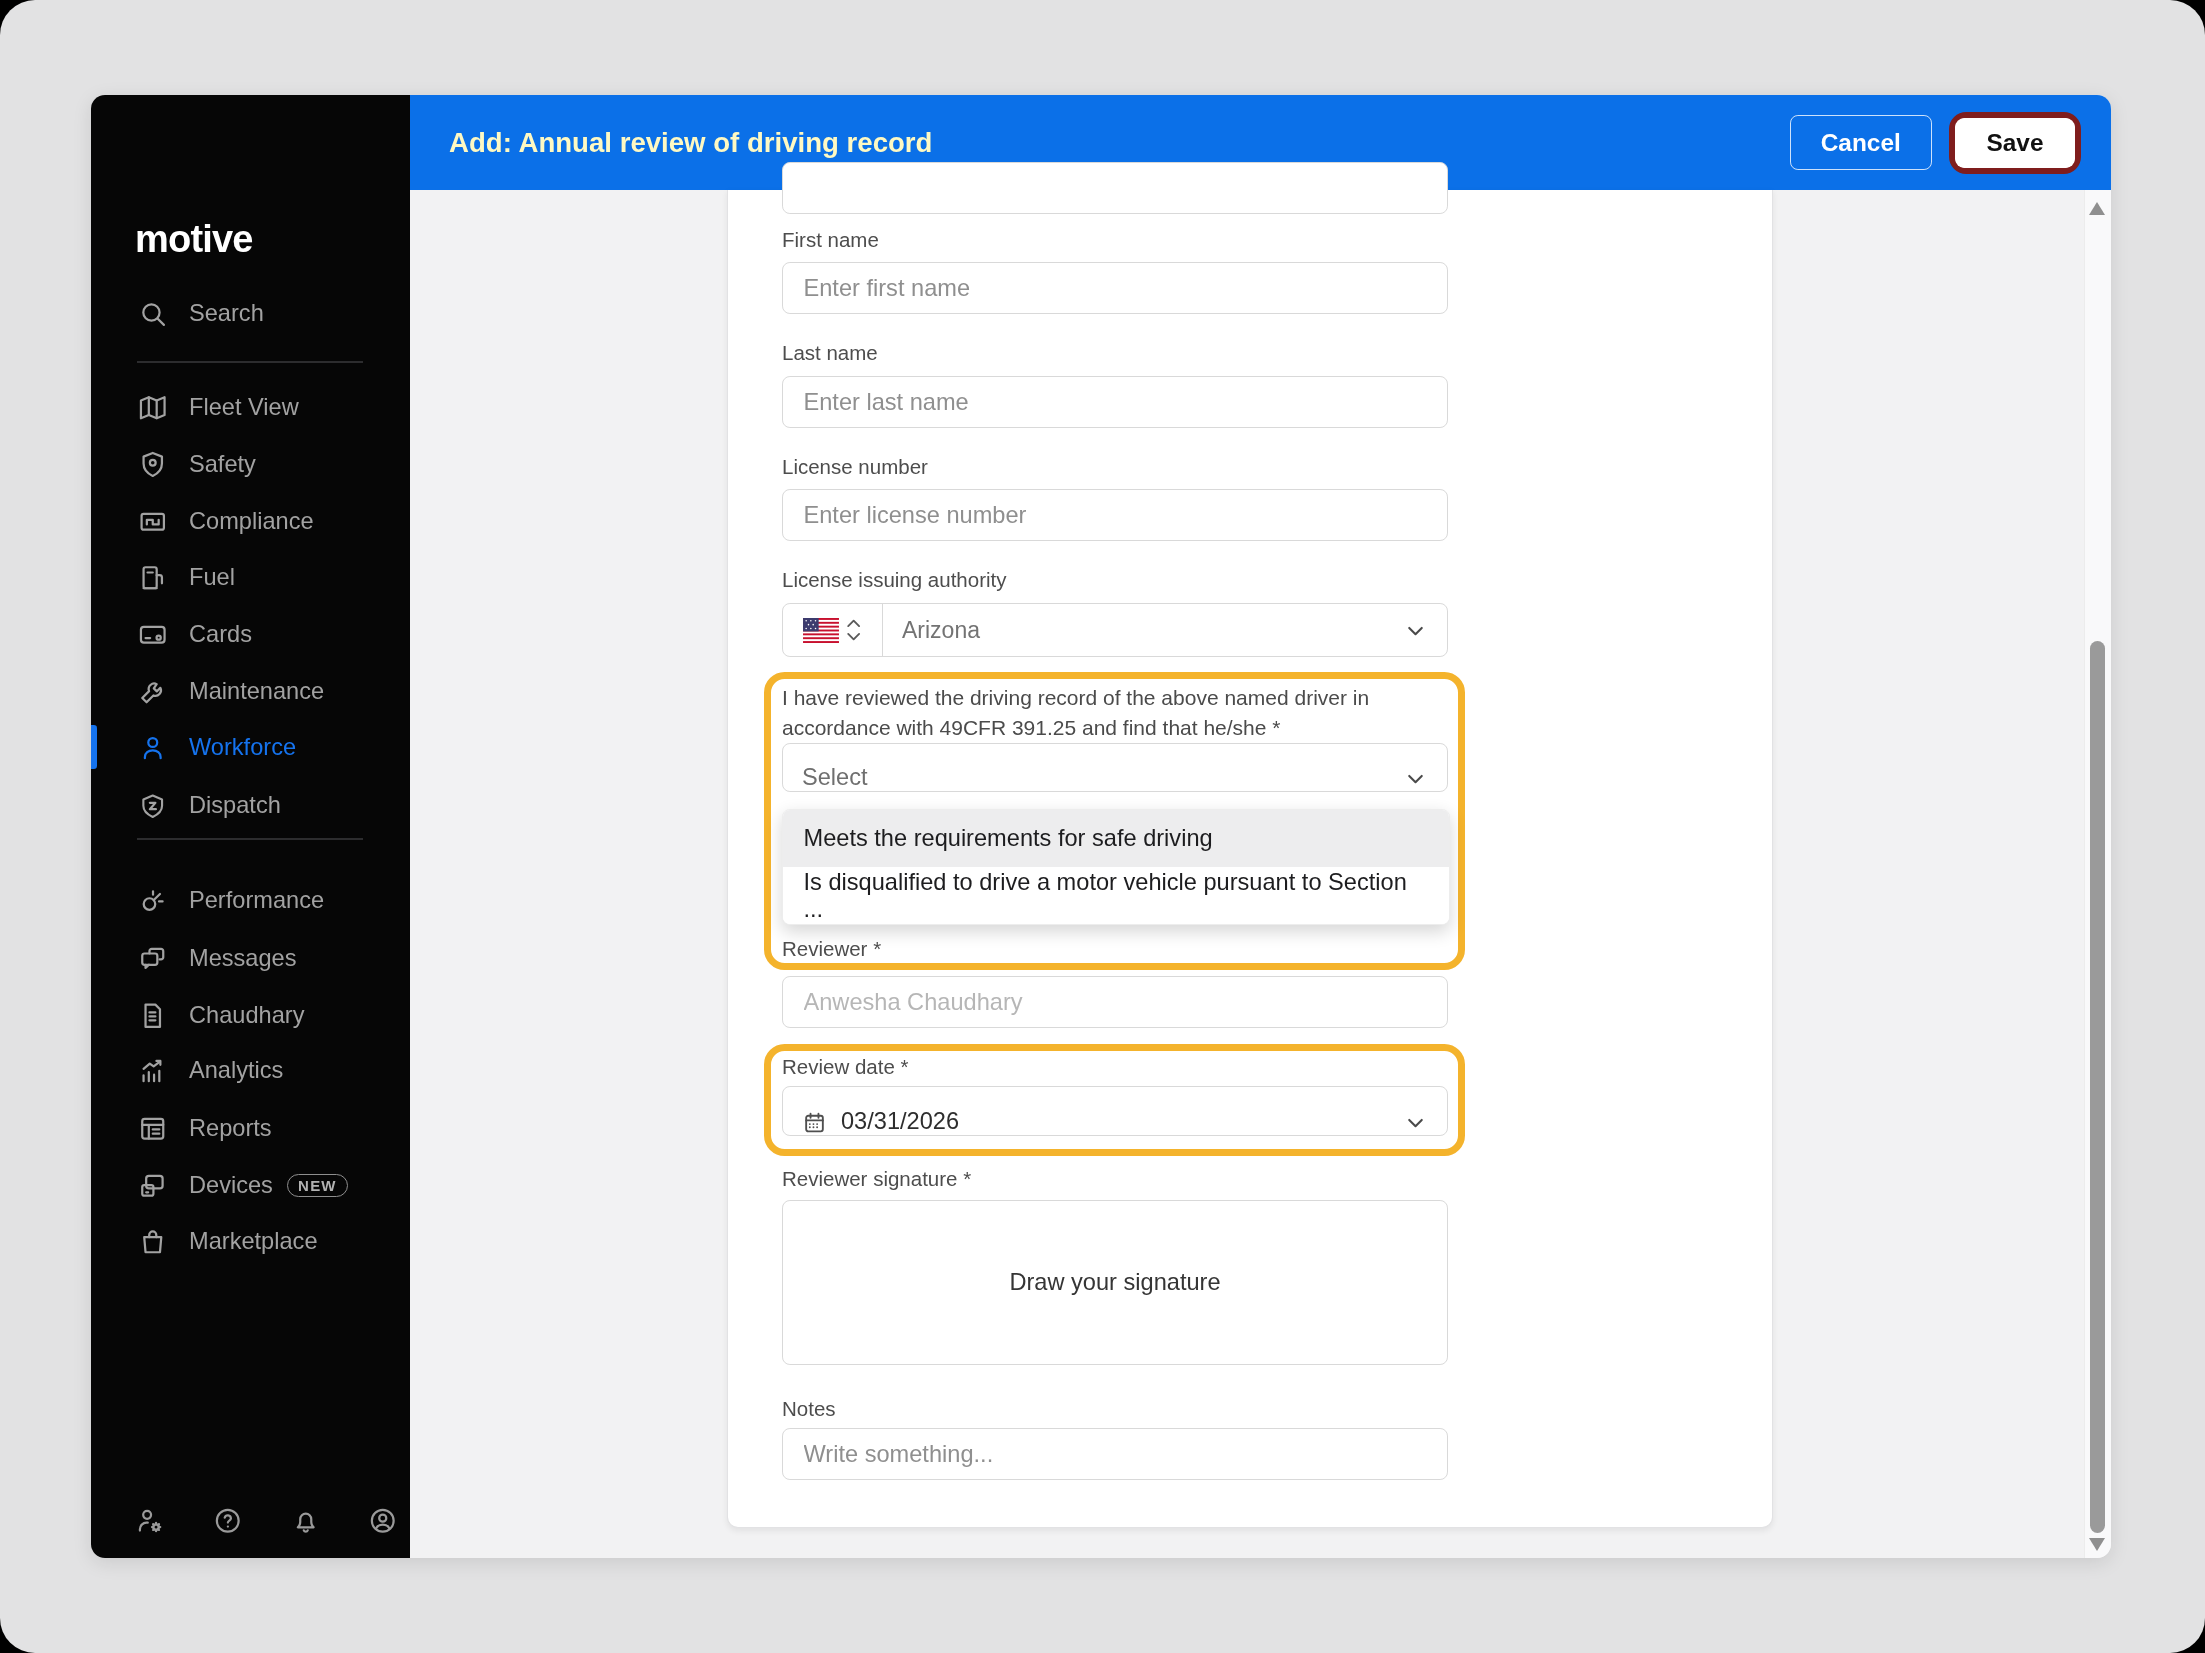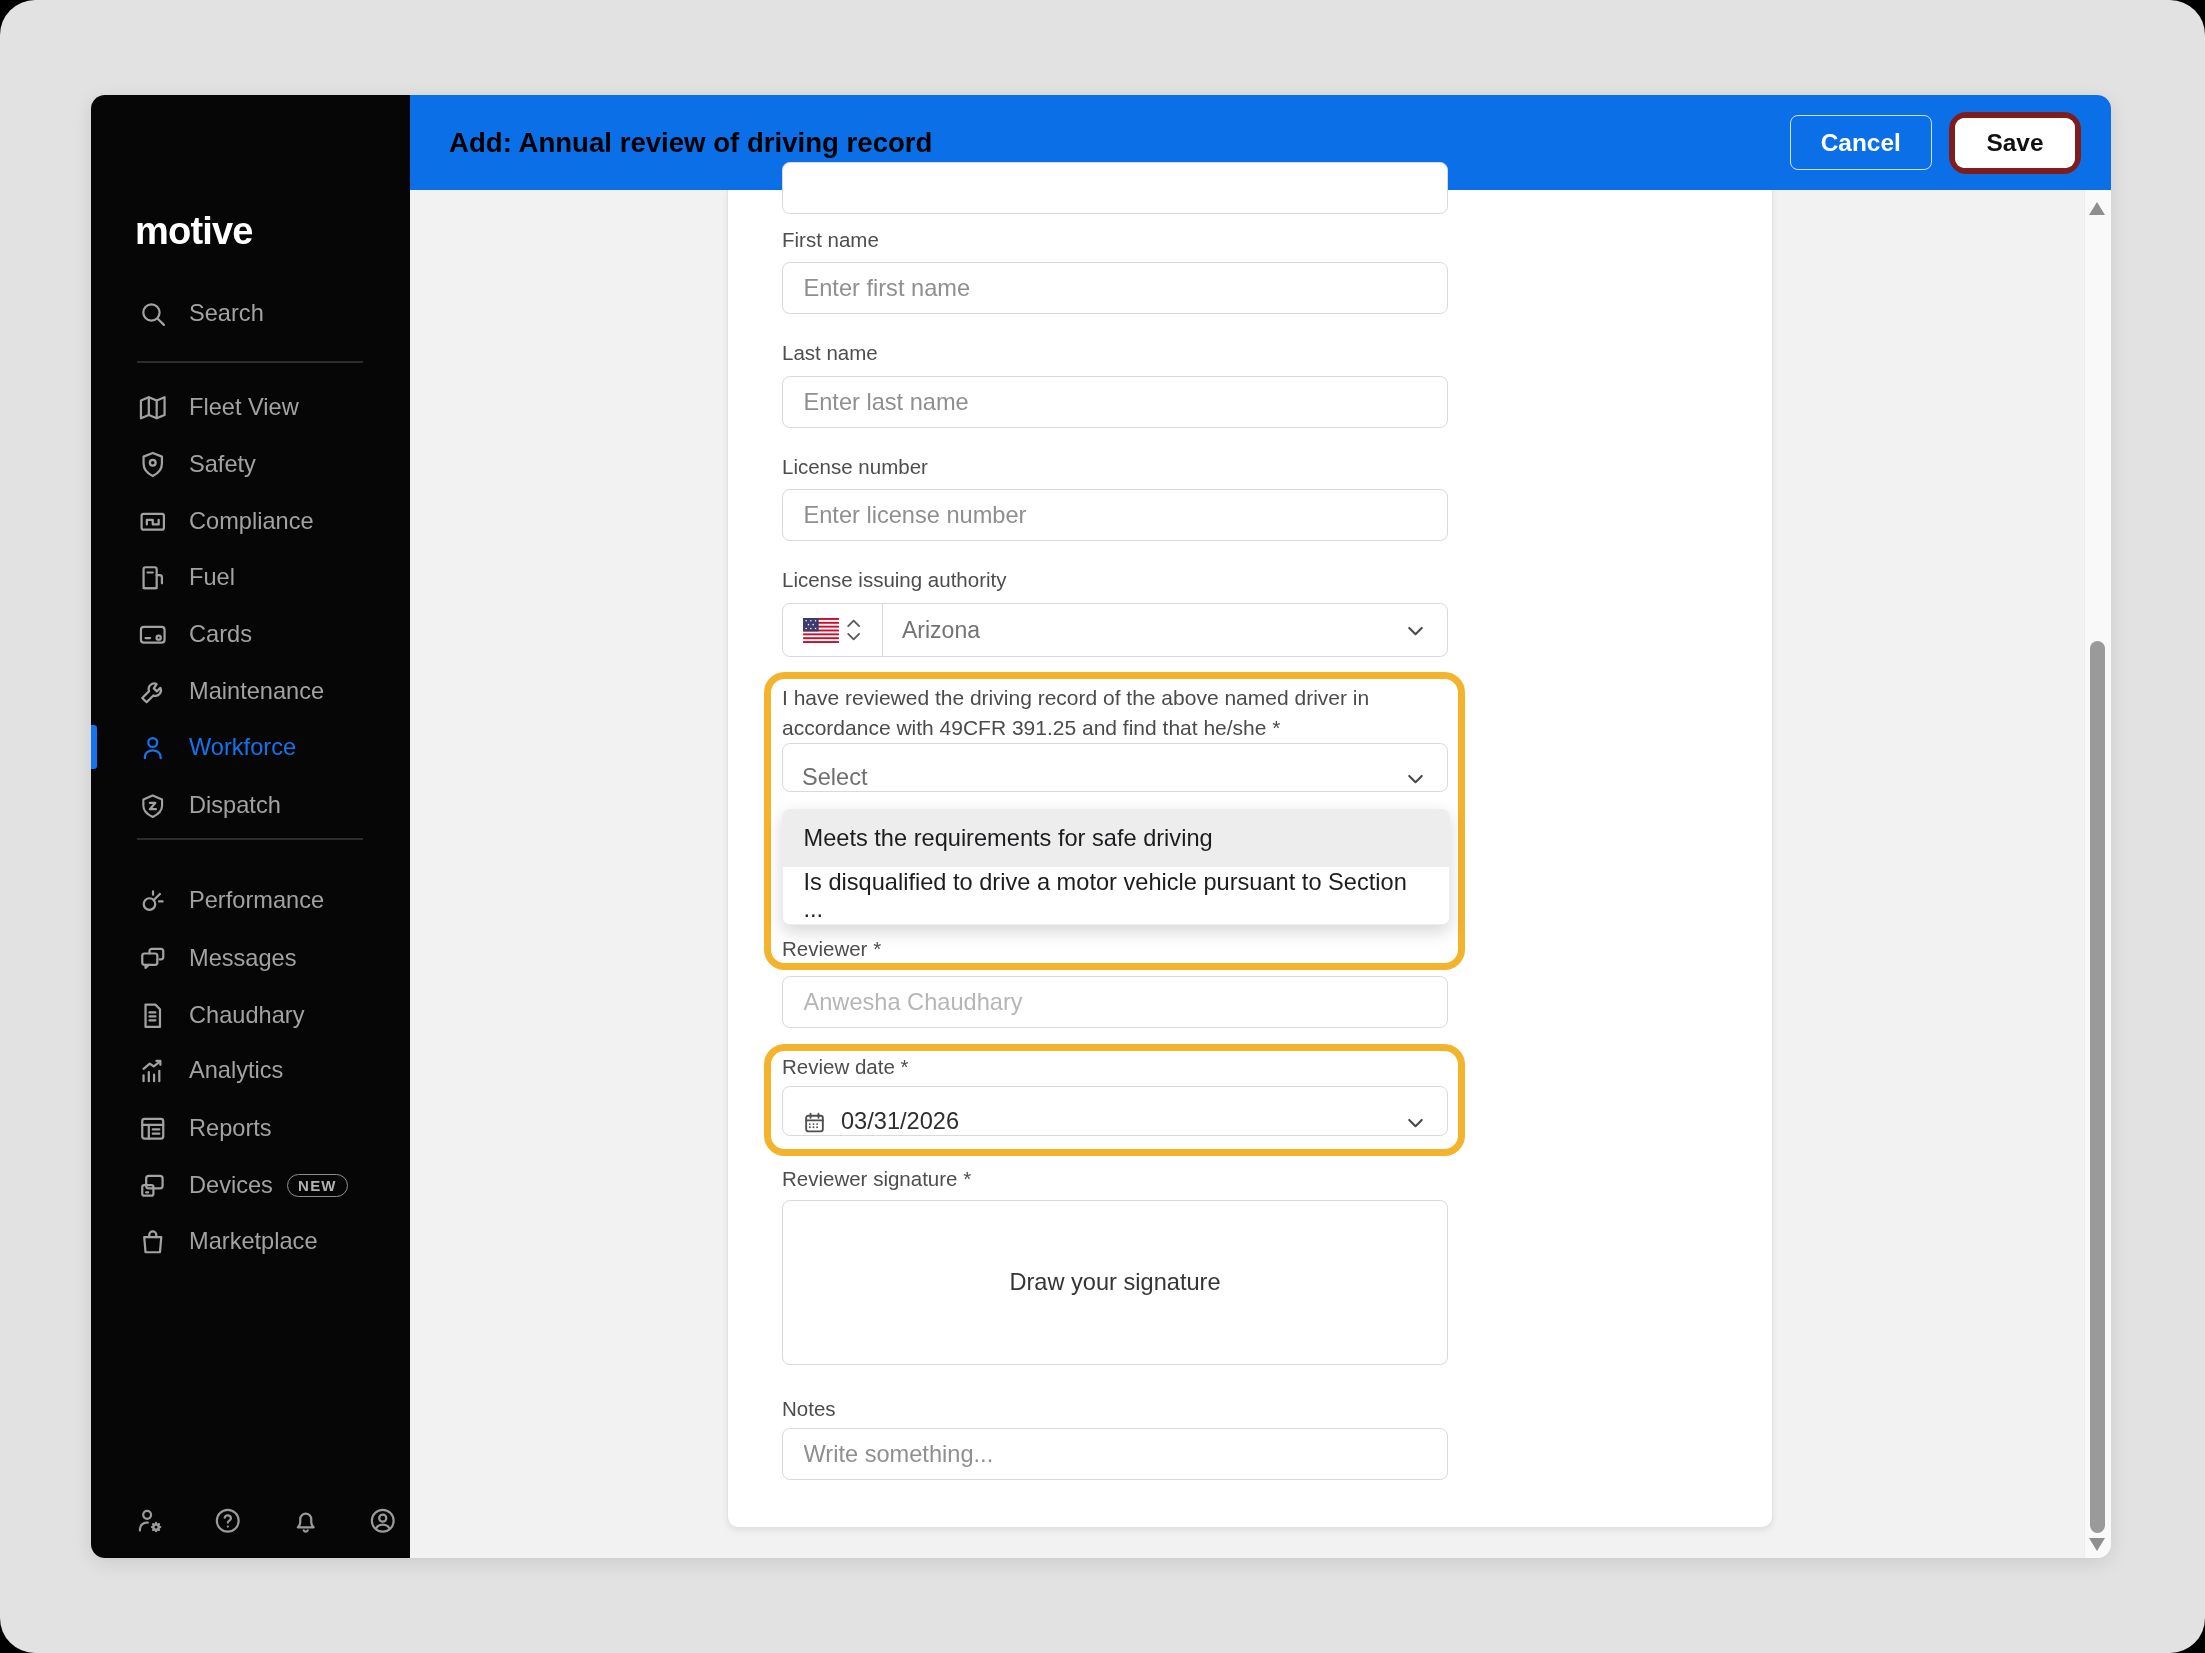--- a/index.html
+++ b/index.html
@@ -3,39 +3,39 @@
 <meta charset="utf-8">
 <style>
   html,body{margin:0;padding:0;background:#000;width:2205px;height:1654px;overflow:hidden;
     font-family:"Liberation Sans", sans-serif;}
   .canvas{position:absolute;inset:0;background:#e2e2e3;border-radius:35px;}
   
   .appwin{position:absolute;left:91px;top:95px;width:2020px;height:1463px;border-radius:14px;
     overflow:hidden;background:#f2f2f3;box-shadow:0 4.7px 19px rgba(0,0,0,.10);}
   
   .sidebar{position:absolute;left:0;top:0;bottom:0;width:319px;background:#060606;}
-  .logo{position:absolute;left:44px;top:115px;color:#fff;font-size:38px;font-weight:800;
+  .logo{position:absolute;left:44px;top:123px;color:#fff;font-size:38px;font-weight:800;
     letter-spacing:-0.8px;}
   .srow{position:absolute;left:0;width:100%;height:57px;display:flex;align-items:center;
     color:#a2a2a2;font-size:23.6px;cursor:pointer;}
   .srow .ic{margin-left:46px;flex:0 0 auto;}
   .srow .slabel{margin-left:20.5px;white-space:nowrap;}
   .srow.active{color:#1573ee;}
   .active-bar{position:absolute;left:0;top:6.3px;width:5.5px;height:44px;background:#1573ee;
     border-radius:0 3.2px 3.2px 0;}
   .sdivider{position:absolute;left:46px;right:47px;height:1.6px;background:#2c2c2e;}
   .ic{width:31.5px;height:31.5px;display:block;}
   .badge-new{margin-left:14px;border:1.6px solid #8e8e8e;border-radius:787px;color:#b2b2b2;
     font-size:15px;letter-spacing:1.2px;padding:2.4px 10.2px;font-weight:600;}
   .bottom-icons{position:absolute;left:43px;bottom:22px;width:265px;display:flex;
     justify-content:space-between;align-items:center;color:#9a9a9a;}
   
   .header{position:absolute;left:319px;top:0;right:0;height:95px;background:#0b70e8;
     display:flex;align-items:center;}
-  .hd-title{margin-left:39px;color:#000000;font-size:27.6px;font-weight:700;flex:1 1 auto;}
+  .hd-title{margin-left:39px;color:#fef9c3;font-size:27.6px;font-weight:700;flex:1 1 auto;}
   .btn-cancel{border:1.6px solid rgba(255,255,255,.8);border-radius:7.9px;background:transparent;
     color:#fff;font-size:24.4px;font-weight:600;height:55px;padding:0 30px;margin-right:17.3px;
     font-family:inherit;cursor:pointer;}
   .save-ring{border:6px solid #7f1d1d;border-radius:17.3px;background:#fff;margin-right:30px;}
   .btn-save{background:#fff;border:none;border-radius:9.5px;color:#111;font-size:24.4px;
     font-weight:600;height:50px;padding:0 31.5px;font-family:inherit;cursor:pointer;}
   
   .content{position:absolute;left:319px;top:95px;right:26px;bottom:0;background:#f2f2f3;}
   .gutter{position:absolute;right:0;top:95px;bottom:0;width:26px;background:#f9f9fa;
     border-left:0.8px solid #ececec;}

